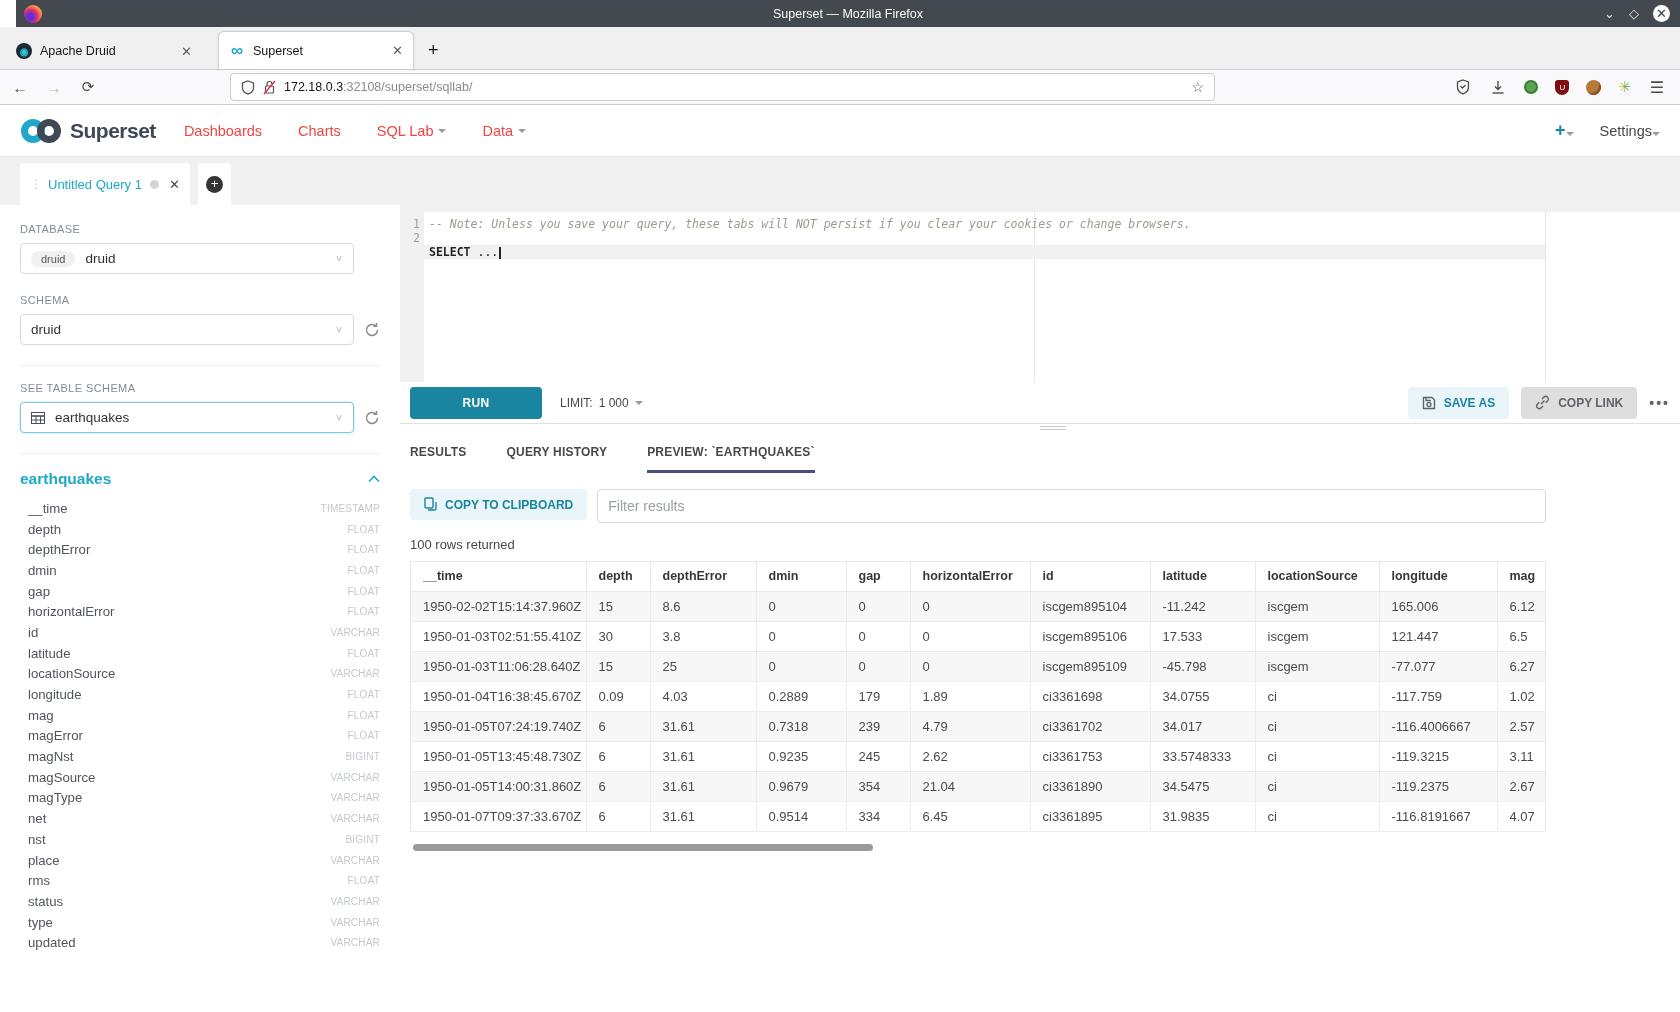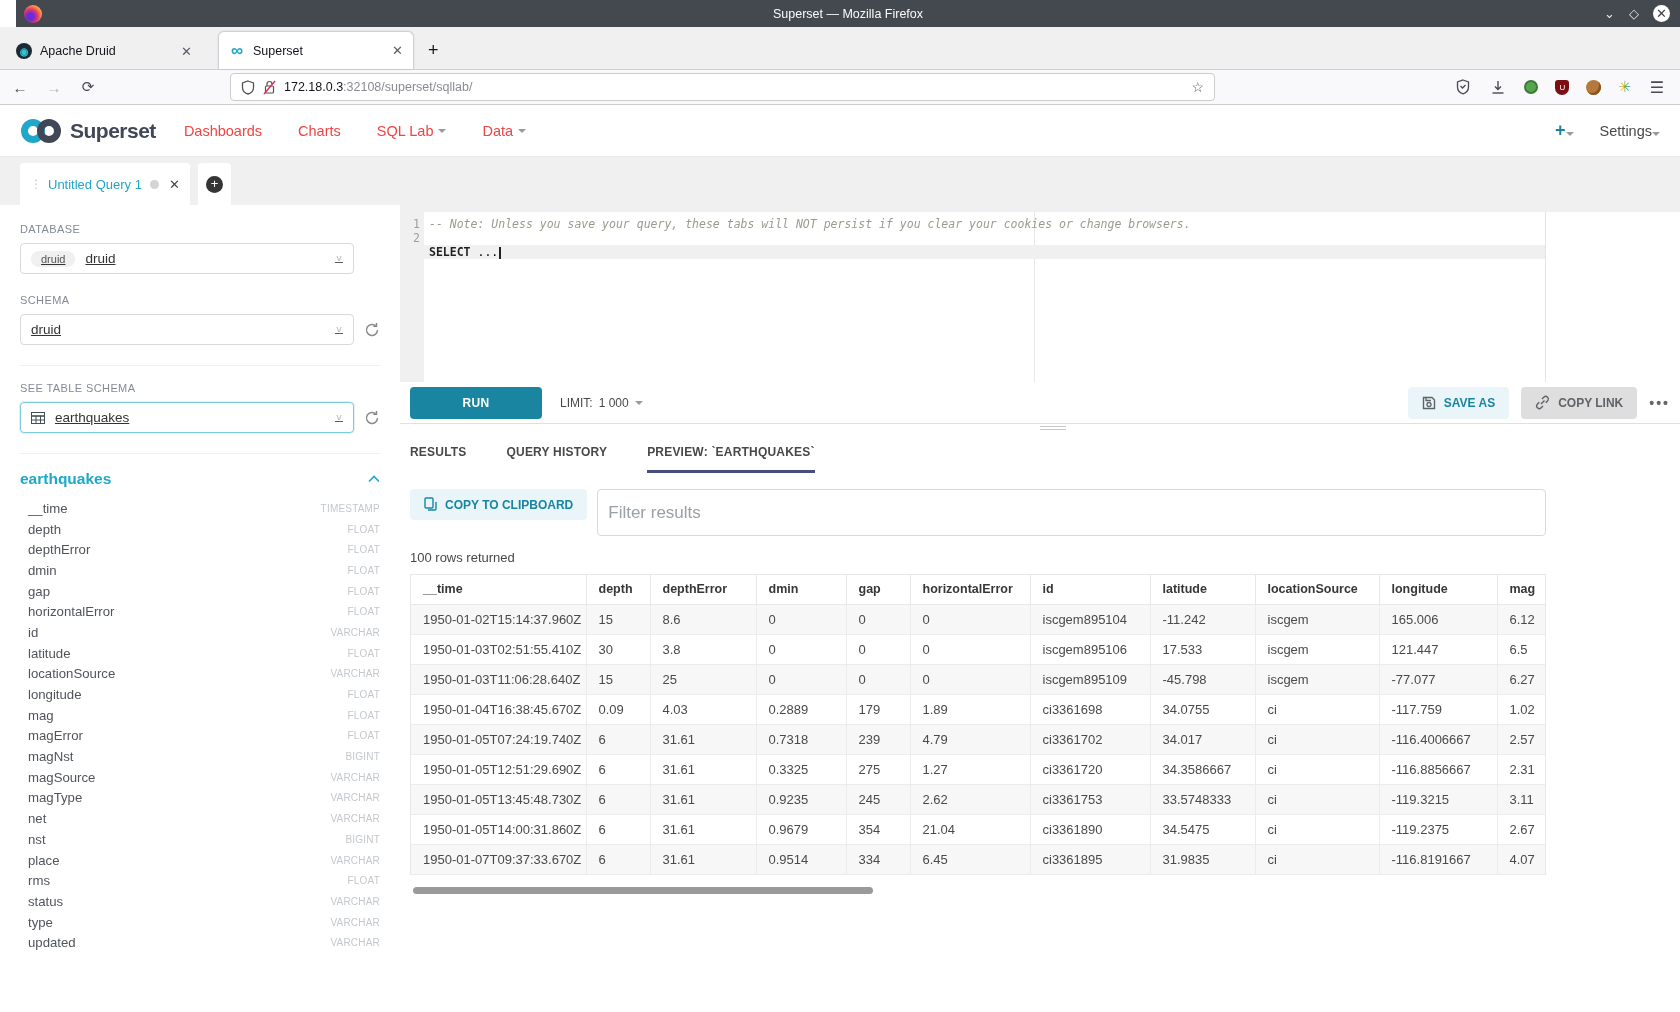--- a/index.html
+++ b/index.html
@@ -78,21 +78,21 @@
     display:flex; align-items:center; justify-content:center; }
   .plus-circle { width:17px; height:17px; background:#353535; color:#fff; border-radius:50%;
     font-size:13px; line-height:15px; text-align:center; }
 
   
   .main { display:flex; height:835px; }
   .sidebar { width:400px; background:#fff; padding:18px 20px 0 20px; flex:0 0 400px; }
   .fld-label { font-size:11px; color:#828b95; letter-spacing:.4px; margin-bottom:8px; }
   .sel-row { display:flex; align-items:center; gap:10px; margin-bottom:20px; }
   .sel { flex:1; height:31px; border:1px solid #d9d9d9; border-radius:4px; background:#fff;
-    display:flex; align-items:center; padding:0 10px; gap:10px; font-size:13.5px; color:#333;text-decoration:underline; }
+    display:flex; align-items:center; padding:0 10px; gap:10px; font-size:13.5px; color:#333; }
   .sel .chev { margin-left:auto; color:#bfbfbf; font-size:11px; transform:scaleY(.8); }
   .pill { background:#f0f0f0; border-radius:10px; padding:2px 10px; font-size:11px; color:#555; }
   .sel.hl { border:1px solid #7dcbdd; box-shadow:0 0 0 1px rgba(32,167,201,.15); }
   .refresh-ico { flex:0 0 16px; }
   .hr { border-top:1px solid #f0f0f0; margin:2px 0 16px 0; }
   .tbl-head { display:flex; align-items:center; margin-bottom:10px; margin-top:4px; }
   .tbl-title { color:#1ea8c9; font-weight:700; font-size:15.5px; }
   .tbl-collapse { margin-left:auto; color:#20a7c9; font-size:11px; }
   .col-list { }
   .col-row { display:flex; align-items:center; height:20.7px; }
@@ -136,22 +136,22 @@
   .drag-handle .grip div { height:1px; background:#c8c8c8; margin-bottom:2px; }
 
   
   .south { padding:2px 0 0 10px; }
   .res-tabs { display:flex; gap:40px; padding:10px 0 0 0; font-size:12px; color:#484848;font-weight:bold; }
   .res-tab { padding-bottom:11px; letter-spacing:.2px; }
   .res-tab.active { border-bottom:3px solid #454e7c; }
   .res-actions { display:flex; gap:10px; margin-top:16px; padding-right:134px; }
   .copyclip-btn { height:31px; background:#e9f5f9; color:#1985a0; border:none; border-radius:4px;
     font-weight:700; font-size:12px; display:flex; align-items:center; gap:8px; padding:0 14px; flex:0 0 auto; }
-  .filter-input { flex:1; height:47px; border:1px solid #d9d9d9; border-radius:4px;
-    font-size:17px; color:#333; padding:0 10px; font-family:"Liberation Sans",sans-serif; }
+  .filter-input { flex:1; height:34px; border:1px solid #d9d9d9; border-radius:4px;
+    font-size:14px; color:#333; padding:0 10px; font-family:"Liberation Sans",sans-serif; }
   .filter-input::placeholder { color:#9aa0a6; }
   .rowcount { font-size:13px; color:#484848; margin:14px 0 9px 0; }
 
   .grid-wrap { width:1136px; overflow:hidden; border:1px solid #e8e8e8; border-bottom:none; }
   table.grid { border-collapse:collapse; table-layout:fixed; width:1146px; font-size:13px; color:#4a4a4a; }
   .grid th { font-weight:700; color:#373737; text-align:left; background:#fff;
     border:1px solid #e8e8e8; border-top:none; height:29px; padding:0 12px; font-size:12.5px; }
   .grid td { border:1px solid #ececec; height:30px; padding:0 12px; white-space:nowrap; overflow:hidden; }
   .grid tbody tr:nth-child(odd) { background:#f7f7f7; }
   .grid th:first-child, .grid td:first-child { border-left:none; }
@@ -524,21 +524,21 @@
                 <th>horizontalError</th>
                 <th>id</th>
                 <th>latitude</th>
                 <th>locationSource</th>
                 <th>longitude</th>
                 <th>mag</th>
               </tr>
           </thead>
           <tbody>
               <tr>
-                <td>1950-01-02T15:14:37.960Z</td>
+                <td>1950-02-02T15:14:37.960Z</td>
                 <td>15</td>
                 <td>8.6</td>
                 <td>0</td>
                 <td>0</td>
                 <td>0</td>
                 <td>iscgem895104</td>
                 <td>-11.242</td>
                 <td>iscgem</td>
                 <td>165.006</td>
                 <td>6.12</td>
@@ -589,33 +589,20 @@
                 <td>0.7318</td>
                 <td>239</td>
                 <td>4.79</td>
                 <td>ci3361702</td>
                 <td>34.017</td>
                 <td>ci</td>
                 <td>-116.4006667</td>
                 <td>2.57</td>
               </tr>
               <tr>
-                <td>1950-01-05T12:51:29.690Z</td>
-                <td>6</td>
-                <td>31.61</td>
-                <td>0.3325</td>
-                <td>275</td>
-                <td>1.27</td>
-                <td>ci3361720</td>
-                <td>34.3586667</td>
-                <td>ci</td>
-                <td>-116.8856667</td>
-                <td>2.31</td>
-              </tr>
-              <tr>
                 <td>1950-01-05T13:45:48.730Z</td>
                 <td>6</td>
                 <td>31.61</td>
                 <td>0.9235</td>
                 <td>245</td>
                 <td>2.62</td>
                 <td>ci3361753</td>
                 <td>33.5748333</td>
                 <td>ci</td>
                 <td>-119.3215</td>

